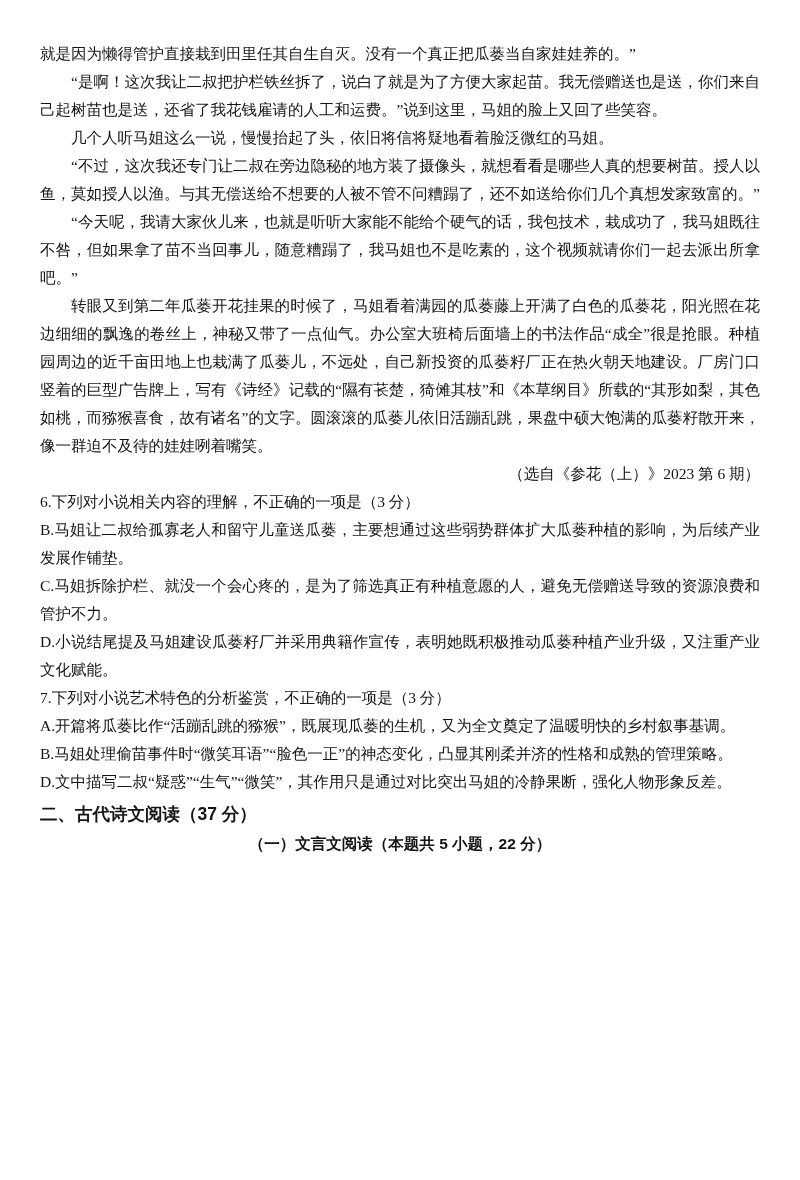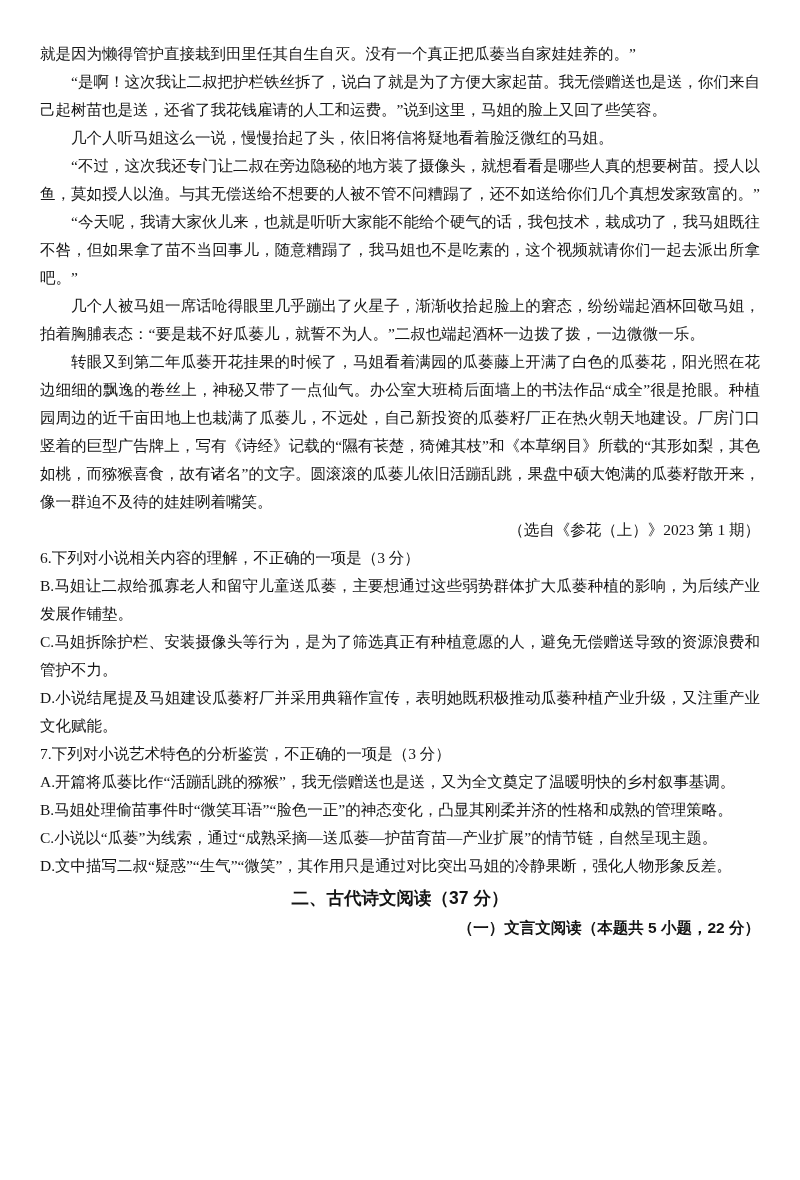--- a/index.html
+++ b/index.html
@@ -23,58 +23,56 @@
   p { margin: 0; }
   .indent { text-indent: 2em; }
   .attribution { text-align: right; }
   .question-stem, .question-option { text-indent: 0; }
   .section-title {
     font-family: "Liberation Sans", "DejaVu Sans", sans-serif;
     font-weight: bold;
     font-size: 17.5px;
     line-height: 30px;
     margin-top: 3px;
-    text-align: center;
+    text-align: left;
   }
   .subsection-title {
     font-family: "Liberation Sans", "DejaVu Sans", sans-serif;
     font-weight: bold;
     font-size: 15.5px;
     line-height: 29px;
-    text-align: right;
+    text-align: center;
   }
 </style>
 </head>
 <body>
 
 <div class="page">
 
   <div>
     <p>就是因为懒得管护直接栽到田里任其自生自灭。没有一个真正把瓜蒌当自家娃娃养的。”</p>
     <p class="indent">“是啊！这次我让二叔把护栏铁丝拆了，说白了就是为了方便大家起苗。我无偿赠送也是送，你们来自己起树苗也是送，还省了我花钱雇请的人工和运费。”说到这里，马姐的脸上又回了些笑容。</p>
     <p class="indent">几个人听马姐这么一说，慢慢抬起了头，依旧将信将疑地看着脸泛微红的马姐。</p>
     <p class="indent">“不过，这次我还专门让二叔在旁边隐秘的地方装了摄像头，就想看看是哪些人真的想要树苗。授人以鱼，莫如授人以渔。与其无偿送给不想要的人被不管不问糟蹋了，还不如送给你们几个真想发家致富的。”</p>
     <p class="indent">“今天呢，我请大家伙儿来，也就是听听大家能不能给个硬气的话，我包技术，栽成功了，我马姐既往不咎，但如果拿了苗不当回事儿，随意糟蹋了，我马姐也不是吃素的，这个视频就请你们一起去派出所拿吧。”</p>
-    <p class="indent">几个人被马姐一席话呛得眼里几乎蹦出了火星子，渐渐收拾起脸上的窘态，纷纷端起酒杯回敬马姐，拍着胸脯表态：“要是栽不好瓜蒌儿，就誓不为人。”二叔也端起酒杯一边拨了拨，一边微微一乐。</p>
     <p class="indent">转眼又到第二年瓜蒌开花挂果的时候了，马姐看着满园的瓜蒌藤上开满了白色的瓜蒌花，阳光照在花边细细的飘逸的卷丝上，神秘又带了一点仙气。办公室大班椅后面墙上的书法作品“成全”很是抢眼。种植园周边的近千亩田地上也栽满了瓜蒌儿，不远处，自己新投资的瓜蒌籽厂正在热火朝天地建设。厂房门口竖着的巨型广告牌上，写有《诗经》记载的“隰有苌楚，猗傩其枝”和《本草纲目》所载的“其形如梨，其色如桃，而猕猴喜食，故有诸名”的文字。圆滚滚的瓜蒌儿依旧活蹦乱跳，果盘中硕大饱满的瓜蒌籽散开来，像一群迫不及待的娃娃咧着嘴笑。</p>
-    <p class="attribution">（选自《参花（上）》2023 第 1 期）</p>
+    <p class="attribution">（选自《参花（上）》2023 第 6 期）</p>
   </div>
 
   <div>
     <p class="question-stem">6.下列对小说相关内容的理解，不正确的一项是（3 分）</p>
     <p class="question-option">B.马姐让二叔给孤寡老人和留守儿童送瓜蒌，主要想通过这些弱势群体扩大瓜蒌种植的影响，为后续产业发展作铺垫。</p>
-    <p class="question-option">C.马姐拆除护栏、安装摄像头等行为，是为了筛选真正有种植意愿的人，避免无偿赠送导致的资源浪费和管护不力。</p>
+    <p class="question-option">C.马姐拆除护栏、就没一个会心疼的，是为了筛选真正有种植意愿的人，避免无偿赠送导致的资源浪费和管护不力。</p>
     <p class="question-option">D.小说结尾提及马姐建设瓜蒌籽厂并采用典籍作宣传，表明她既积极推动瓜蒌种植产业升级，又注重产业文化赋能。</p>
   </div>
 
   <div>
     <p class="question-stem">7.下列对小说艺术特色的分析鉴赏，不正确的一项是（3 分）</p>
-    <p class="question-option">A.开篇将瓜蒌比作“活蹦乱跳的猕猴”，我无偿赠送也是送，又为全文奠定了温暖明快的乡村叙事基调。</p>
+    <p class="question-option">A.开篇将瓜蒌比作“活蹦乱跳的猕猴”，既展现瓜蒌的生机，又为全文奠定了温暖明快的乡村叙事基调。</p>
     <p class="question-option">B.马姐处理偷苗事件时“微笑耳语”“脸色一正”的神态变化，凸显其刚柔并济的性格和成熟的管理策略。</p>
-    <p class="question-option">C.小说以“瓜蒌”为线索，通过“成熟采摘—送瓜蒌—护苗育苗—产业扩展”的情节链，自然呈现主题。</p>
     <p class="question-option">D.文中描写二叔“疑惑”“生气”“微笑”，其作用只是通过对比突出马姐的冷静果断，强化人物形象反差。</p>
   </div>
 
 
 
   <h2 class="section-title">二、古代诗文阅读（37 分）</h2>
   <p class="subsection-title">（一）文言文阅读（本题共 5 小题，22 分）</p>
 
 </div>
 

